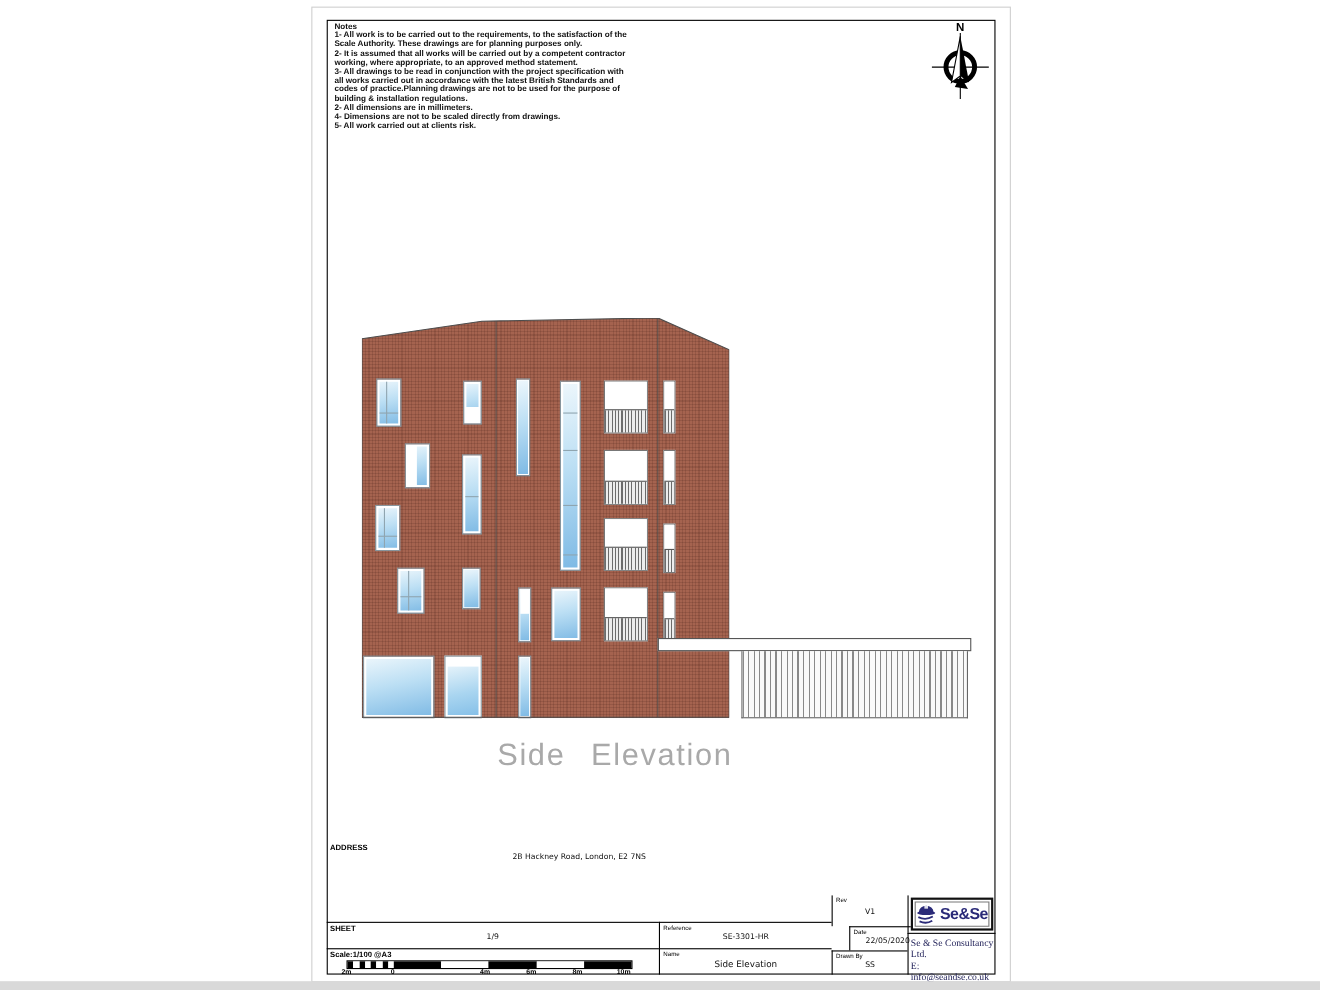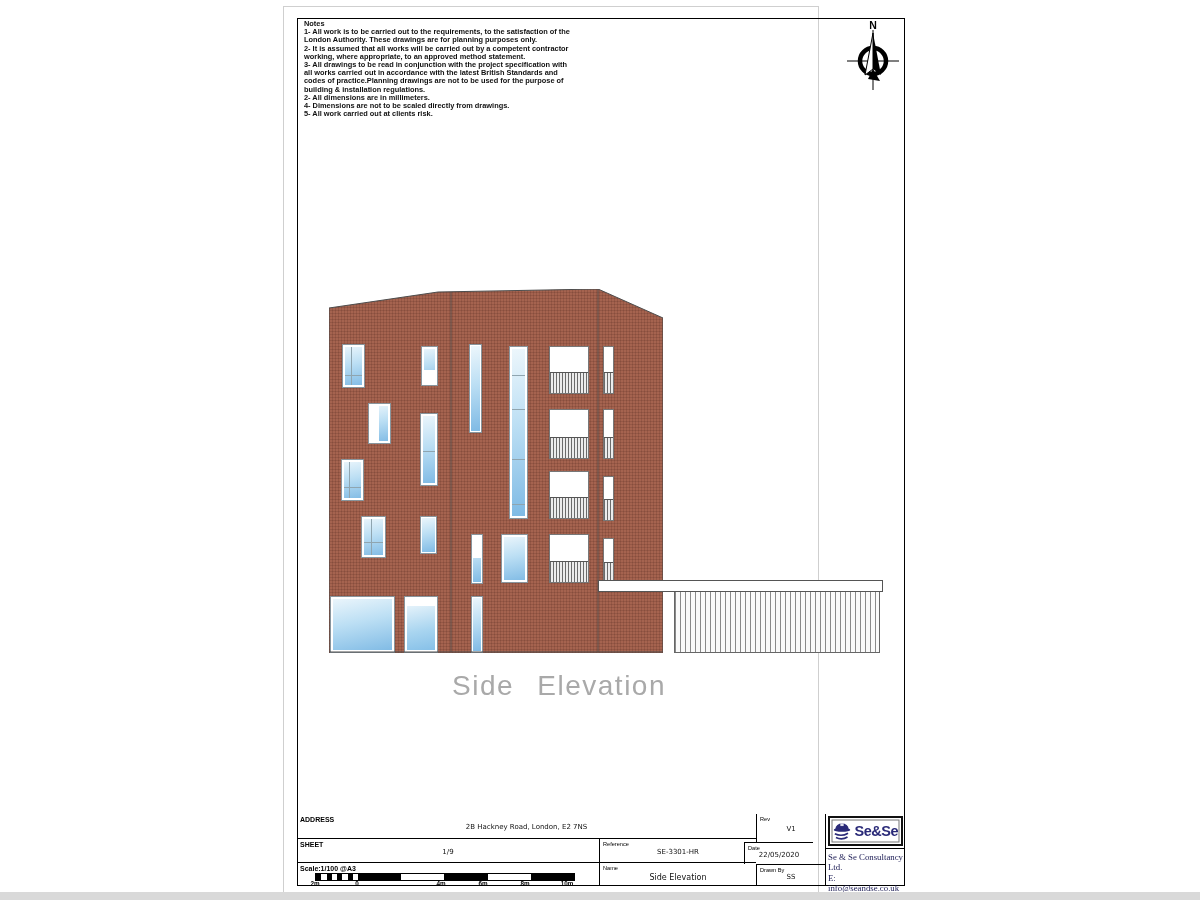--- a/index.html
+++ b/index.html
@@ -1,19 +1,19 @@
 <!DOCTYPE html>
 <html><head>
 <meta charset="utf-8">
 <style>
   html,body{margin:0;padding:0;}
   body{width:1200px;height:900px;background:#ffffff;font-family:"Liberation Sans",sans-serif;}
   .stage{position:relative;width:1200px;height:900px;background:#ffffff;overflow:hidden;}
   .bottom-strip{position:absolute;left:0;top:892px;width:1200px;height:8px;background:#d9d9d9;}
-  .sheet{position:absolute;left:283px;top:6px;width:536px;height:887px;background:#ffffff;border:1px solid #cfcfcf;box-sizing:border-box;}
+  .sheet{position:absolute;left:283px;top:6px;width:636px;height:887px;background:#ffffff;border:1px solid #cfcfcf;box-sizing:border-box;}
   .inner-border{position:absolute;left:13px;top:11px;width:608px;height:868px;border:1.5px solid #000;box-sizing:border-box;}
 
   
   .notes{position:absolute;left:20px;top:13px;width:250px;font-size:7.4px;font-weight:bold;color:#111;line-height:8.2px;}
   .notes div{white-space:nowrap;}
 
   
   .north{position:absolute;left:560px;top:12px;width:58px;height:80px;}
   .north-n{position:absolute;left:0;top:0;width:58px;text-align:center;font-size:10.5px;font-weight:bold;color:#000;}
   .north svg{position:absolute;left:3px;top:11px;}
@@ -72,21 +72,21 @@
 <body>
 
 <div class="stage">
   <div class="sheet">
     <div class="inner-border"></div>
 
     <div class="notes">
       <div>Notes</div>
       <div id="note-lines">
           <div>1- All work is to be carried out to the requirements, to the satisfaction of the</div>
-          <div>London Authority. These drawings are for planning purposes only.</div>
+          <div>Scale Authority. These drawings are for planning purposes only.</div>
           <div>2- It is assumed that all works will be carried out by a competent contractor</div>
           <div>working, where appropriate, to an approved method statement.</div>
           <div>3- All drawings to be read in conjunction with the project specification with</div>
           <div>all works carried out in accordance with the latest British Standards and</div>
           <div>codes of practice.Planning drawings are not to be used for the purpose of</div>
           <div>building &amp; installation regulations.</div>
           <div>2- All dimensions are in millimeters.</div>
           <div>4- Dimensions are not to be scaled directly from drawings.</div>
           <div>5- All work carried out at clients risk.</div>
         </div>
@@ -183,21 +183,21 @@
         <line x1="122" y1="3" x2="122" y2="363" stroke="#4d4d4d" stroke-width="0.8"></line>
         <line x1="269" y1="0" x2="269" y2="363" stroke="#4d4d4d" stroke-width="0.8"></line>
       </svg>
     </div>
     <div class="fence-band"></div>
     <div class="fence-slats"></div>
 
     <div class="caption">Side Elevation</div>
 
     <div>
-      <div class="tb-cell" style="left:13px;top:807px;width:459px;height:24px;">
+      <div class="tb-cell" style="left:13px;top:759px;width:459px;height:24px;">
         <span class="cell-label">ADDRESS</span>
         <span class="cell-value">2B Hackney Road, London, E2 7NS</span>
       </div>
       <div class="tb-cell" style="left:13px;top:831px;width:302px;height:24px;border-top-width:1px;">
         <span class="cell-label">SHEET</span>
         <span class="cell-value">1/9</span>
       </div>
       <div class="tb-cell" style="left:13px;top:855px;width:302px;height:24px;border-top-width:1px;">
         <span class="cell-label">Scale:1/100 @A3</span>
         <div class="scalebar" id="scalebar">
@@ -229,21 +229,21 @@
         <span class="cell-value">SE-3301-HR</span>
       </div>
       <div class="tb-cell" style="left:315px;top:855px;width:157px;height:24px;border-top-width:1px;border-left-width:1px;">
         <span class="cell-label small">Name</span>
         <span class="cell-value big">Side Elevation</span>
       </div>
       <div class="tb-cell" style="left:472px;top:807px;width:69px;height:28px;border-left-width:1px;">
         <span class="cell-label small">Rev</span>
         <span class="cell-value">V1</span>
       </div>
-      <div class="tb-cell" style="left:460px;top:835px;width:69px;height:22px;border-left-width:1px;border-top-width:1px;">
+      <div class="tb-cell" style="left:488px;top:835px;width:69px;height:22px;border-left-width:1px;border-top-width:1px;">
         <span class="cell-label small">Date</span>
         <span class="cell-value">22/05/2020</span>
       </div>
       <div class="tb-cell" style="left:472px;top:857px;width:69px;height:22px;border-left-width:1px;border-top-width:1px;">
         <span class="cell-label small">Drawn By</span>
         <span class="cell-value">SS</span>
       </div>
       <div class="tb-cell" style="left:541px;top:807px;width:80px;height:34px;border-left-width:1px;">
         <div class="logo-box">
           <svg width="22" height="24" viewBox="0 0 40 42">

